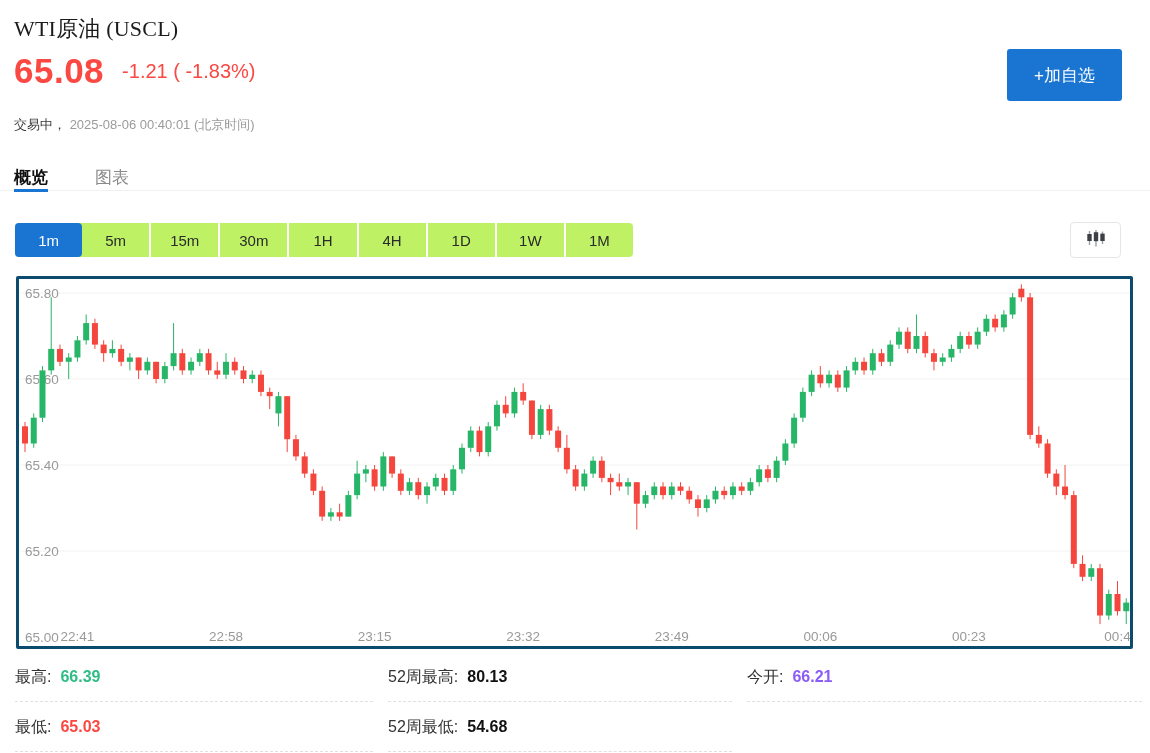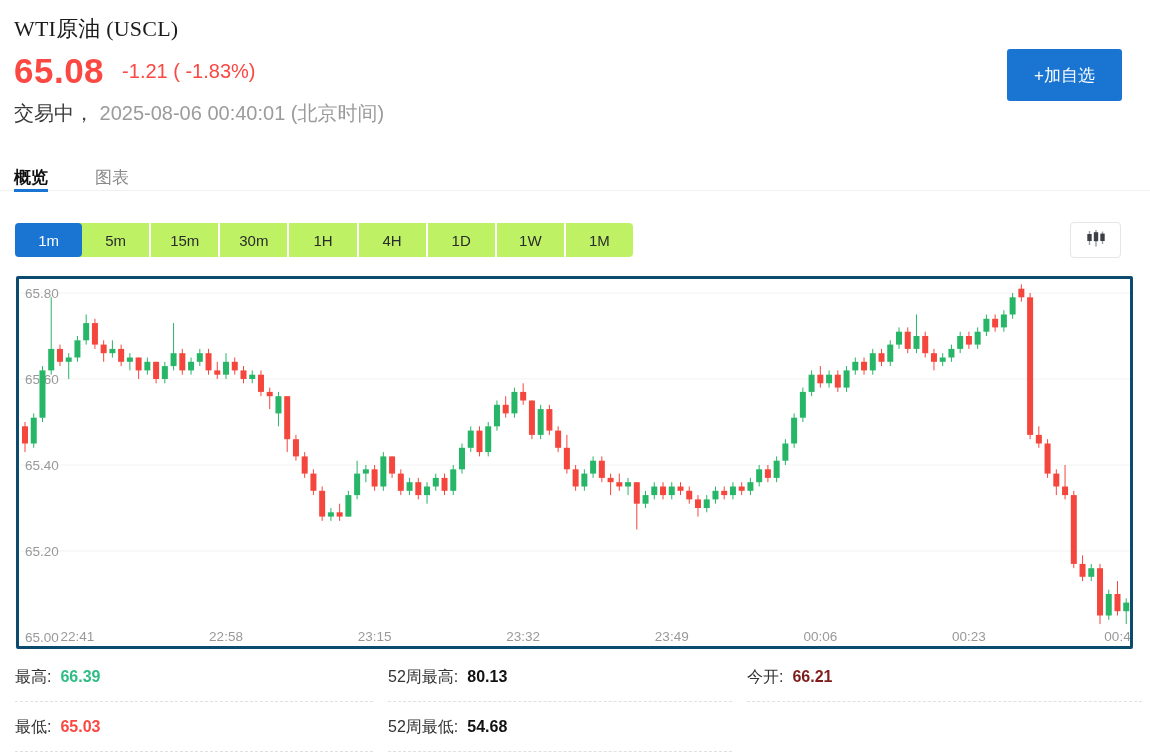--- a/index.html
+++ b/index.html
@@ -7,21 +7,21 @@
   body {
     width:1150px; height:753px; position:relative; overflow:hidden;
     background:#ffffff; font-family:"Liberation Sans", sans-serif; color:#222;
   }
   
   .page-title { position:absolute; left:14px; top:14px; font-size:22px; color:#1b1b1b;
     font-family:"Liberation Serif", serif; letter-spacing:0.2px; }
   .price-row { position:absolute; left:14px; top:51px; display:flex; align-items:center; }
   .last-price { font-size:35px; font-weight:bold; color:var(--down-red); letter-spacing:0.5px; }
   .price-change { font-size:20px; color:var(--down-red); margin-left:18px; }
-  .status-row { position:absolute; left:14px; top:100px; font-size:20px; }
+  .status-row { position:absolute; left:14px; top:116px; font-size:13px; }
   .status-trading { color:#3a3a3a; }
   .status-time, .status-tz { color:#9b9b9b; }
   .watch-btn { position:absolute; right:28px; top:49px; width:115px; height:52px;
     background:var(--accent-blue); color:#fff; font-size:17px; border:none; border-radius:3px;
     display:flex; align-items:center; justify-content:center; cursor:pointer; }
   
   .tabs { position:absolute; left:0; top:166px; width:1150px; padding-left:14px;
     border-bottom:1px solid #f1f1f1; display:flex; }
   .tab { font-size:17px; color:#8a8a8a; margin-right:47px; cursor:pointer; }
   .tab.active { color:#111; font-weight:bold; border-bottom:3px solid var(--accent-blue); margin-bottom:-2px; }
@@ -374,21 +374,21 @@
 </div>
 
 <div class="stats">
   <div class="stat-cell">
     <span class="stat-label">最高:</span><span class="stat-value" id="stat-val-1" style="color: rgb(46, 189, 133);">66.39</span>
   </div>
   <div class="stat-cell">
     <span class="stat-label">52周最高:</span><span class="stat-value" id="stat-val-2" style="color: rgb(17, 17, 17);">80.13</span>
   </div>
   <div class="stat-cell">
-    <span class="stat-label">今开:</span><span class="stat-value" id="stat-val-3" style="color: #7f1d1d; text-align: center;">66.21</span>
+    <span class="stat-label">今开:</span><span class="stat-value" id="stat-val-3" style="color: #8b5cf6; text-align: center;">66.21</span>
   </div>
   <div class="stat-cell">
     <span class="stat-label">最低:</span><span class="stat-value" id="stat-val-4" style="color: rgb(251, 72, 66);">65.03</span>
   </div>
   <div class="stat-cell">
     <span class="stat-label">52周最低:</span><span class="stat-value" id="stat-val-5" style="color: rgb(17, 17, 17);">54.68</span>
   </div>
 </div>
 
 </body></html>

